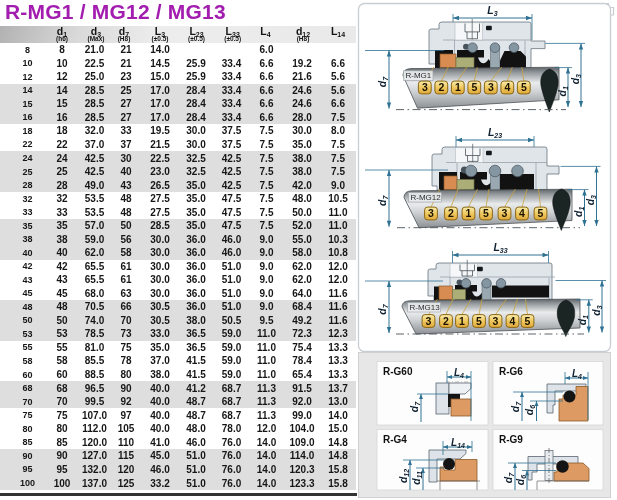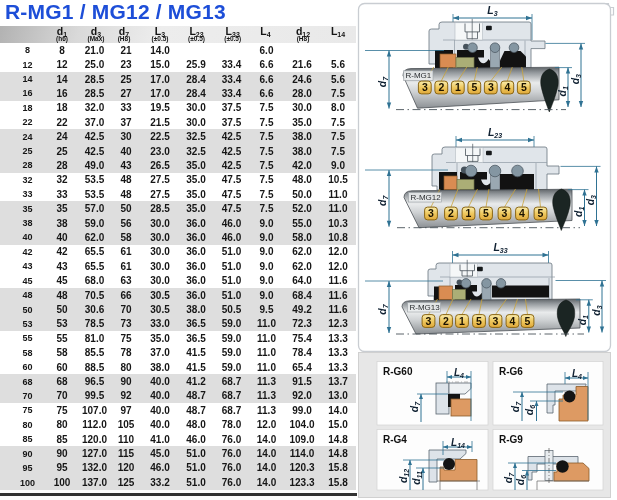--- a/index.html
+++ b/index.html
@@ -1,19 +1,19 @@
 <!DOCTYPE html>
 <html><head>
 <meta charset="utf-8">
 <style>
   html,body { margin:0; padding:0; background:#fff; }
   body { width:617px; height:500px; position:relative; overflow:hidden;
          font-family:"Liberation Sans", sans-serif; }
   #title { position:absolute; left:5px; top:0px; font-size:21px; font-weight:bold;
-            color:#1d4ed8; letter-spacing:0.2px; }
+            color:#a21caf; letter-spacing:0.2px; }
   #tbl { position:absolute; left:0; top:43px; border-collapse:collapse; table-layout:fixed;
           width:356px; height:447px; }
   #tbl td, #tbl th { padding:0; margin:0; text-align:center; vertical-align:middle;
           font-size:10px; font-weight:bold; color:#161616; white-space:nowrap; }
   #tbl tbody tr { height:12.42px; }
   #tbl tbody tr.g { background:#dedede; }
   #tbl td.lbl { font-size:9px; padding-left:10px; }
   #hdr { position:absolute; left:0; top:26px; width:356px; height:17px;
           background:linear-gradient(105deg,#b2b2b2 0%,#d9d9d9 22%,#ededed 45%,#e9e9e9 100%); }
   #hdr .h { position:absolute; top:2px; width:40px; text-align:center; font-weight:bold; color:#141414; }
@@ -84,20 +84,32 @@
         <td>21.0</td>
         <td>21</td>
         <td>14.0</td>
         <td></td>
         <td></td>
         <td>6.0</td>
         <td></td>
         <td></td>
       </tr>
 <tr>
+        <td class="lbl">10</td>
+        <td>10</td>
+        <td>22.5</td>
+        <td>21</td>
+        <td>14.5</td>
+        <td>25.9</td>
+        <td>33.4</td>
+        <td>6.6</td>
+        <td>19.2</td>
+        <td>6.6</td>
+      </tr>
+<tr>
         <td class="lbl">12</td>
         <td>12</td>
         <td>25.0</td>
         <td>23</td>
         <td>15.0</td>
         <td>25.9</td>
         <td>33.4</td>
         <td>6.6</td>
         <td>21.6</td>
         <td>5.6</td>
@@ -108,20 +120,32 @@
         <td>28.5</td>
         <td>25</td>
         <td>17.0</td>
         <td>28.4</td>
         <td>33.4</td>
         <td>6.6</td>
         <td>24.6</td>
         <td>5.6</td>
       </tr>
 <tr class="g">
+        <td class="lbl">15</td>
+        <td>15</td>
+        <td>28.5</td>
+        <td>27</td>
+        <td>17.0</td>
+        <td>28.4</td>
+        <td>33.4</td>
+        <td>6.6</td>
+        <td>24.6</td>
+        <td>6.6</td>
+      </tr>
+<tr class="g">
         <td class="lbl">16</td>
         <td>16</td>
         <td>28.5</td>
         <td>27</td>
         <td>17.0</td>
         <td>28.4</td>
         <td>33.4</td>
         <td>6.6</td>
         <td>28.0</td>
         <td>7.5</td>
@@ -290,21 +314,21 @@
         <td>30.5</td>
         <td>36.0</td>
         <td>51.0</td>
         <td>9.0</td>
         <td>68.4</td>
         <td>11.6</td>
       </tr>
 <tr class="g">
         <td class="lbl">50</td>
         <td>50</td>
-        <td>30.6</td>
+        <td>74.0</td>
         <td>70</td>
         <td>30.5</td>
         <td>38.0</td>
         <td>50.5</td>
         <td>9.5</td>
         <td>49.2</td>
         <td>11.6</td>
       </tr>
 <tr class="g">
         <td class="lbl">53</td>

